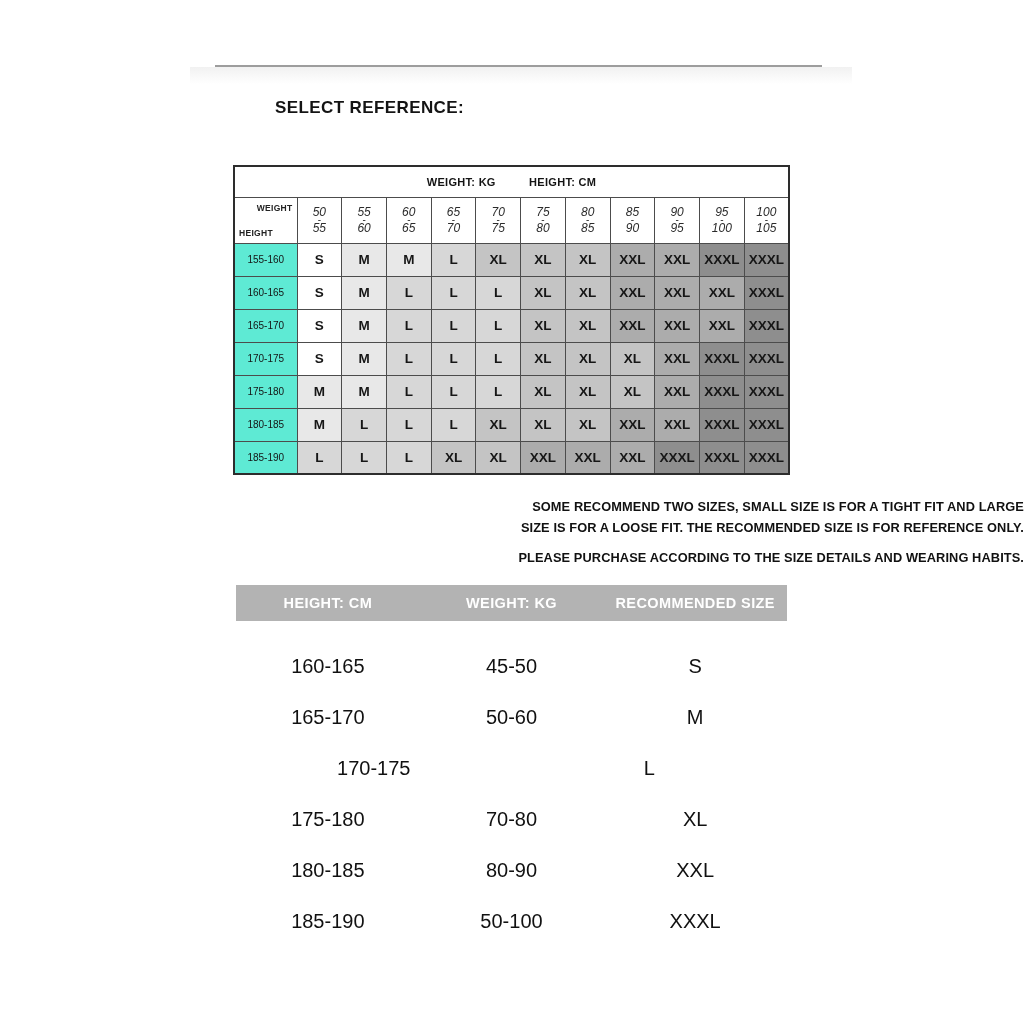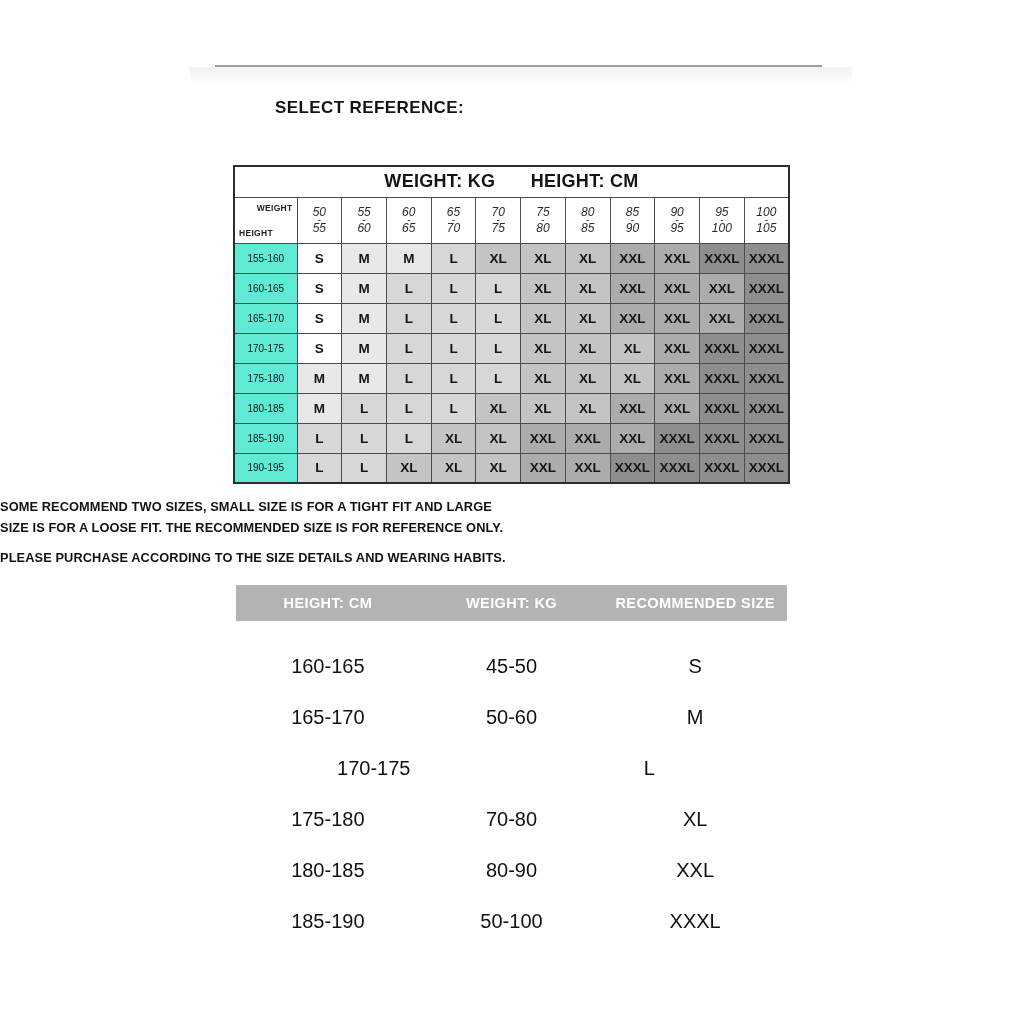--- a/index.html
+++ b/index.html
@@ -39,21 +39,21 @@
     border: 2px solid #2d2d2d;
   }
   #matrix td {
     border: 1px solid #4c4c4c;
     text-align: center; vertical-align: middle;
     padding: 0; overflow: hidden;
   }
   tr.unit-row { height: 31px; }
   tr.unit-row td {
     background: #ffffff; text-align: right;
-    font-weight: bold; font-size: 18px; color: #141414;
+    font-weight: bold; font-size: 11px; color: #141414;
     padding-right: 9px; letter-spacing: 0.3px;
   }
   .unit-label + .unit-label { margin-left: 30px; }
   tr.head-row { height: 46px; }
   tr.head-row td { background: #ffffff; color: #2b2b2b; }
   .rng-top, .rng-bot { line-height: 12px; font-size: 12px; font-style: italic; }
   .rng-dash { line-height: 4px; font-size: 10px; }
   .corner-cell { position: relative; background:
     linear-gradient(to bottom right,
       transparent calc(50% - 0.6px),
@@ -68,21 +68,21 @@
     position: absolute; bottom: 5px; left: 4px;
     font-size: 8.5px; font-weight: bold; color: #222; letter-spacing: 0.3px;
   }
   tr.data-row td { height: 30px; }
   td.height-cell { font-size: 10px; background: #5eead4; color: #141414; margin-top: 24px; }
   td.size-cell { font-weight: bold; font-size: 13.5px; color: #161616; }
 
   
   .notes {
     position: absolute; left: 0; top: 496px; width: 1024px;
-    text-align: left; color: #111111;
+    text-align: right; color: #111111;
   }
   .note {
     font-size: 12.8px; font-weight: bold;
     letter-spacing: 0.1px; line-height: 21px;
     white-space: pre-line;
   }
   .note + .note { margin-top: 9px; }
 
   
   .bt-header {
@@ -287,34 +287,20 @@
           <td class="size-cell" style="background: rgb(215, 215, 215); border-color: rgb(76, 76, 76);">L</td>
           <td class="size-cell" style="background: rgb(196, 196, 196); border-color: rgb(76, 76, 76);">XL</td>
           <td class="size-cell" style="background: rgb(196, 196, 196); border-color: rgb(76, 76, 76);">XL</td>
           <td class="size-cell" style="background: rgb(172, 172, 172); border-color: rgb(76, 76, 76);">XXL</td>
           <td class="size-cell" style="background: rgb(172, 172, 172); border-color: rgb(76, 76, 76);">XXL</td>
           <td class="size-cell" style="background: rgb(172, 172, 172); border-color: rgb(76, 76, 76);">XXL</td>
           <td class="size-cell" style="background: rgb(142, 142, 142); border-color: rgb(76, 76, 76);">XXXL</td>
           <td class="size-cell" style="background: rgb(142, 142, 142); border-color: rgb(76, 76, 76);">XXXL</td>
           <td class="size-cell" style="background: rgb(142, 142, 142); border-color: rgb(76, 76, 76);">XXXL</td>
         </tr>
-        <tr class="data-row">
-          <td class="height-cell" style="border-color: rgb(76, 76, 76);">190-195</td>
-          <td class="size-cell" style="background: rgb(215, 215, 215); border-color: rgb(76, 76, 76);">L</td>
-          <td class="size-cell" style="background: rgb(215, 215, 215); border-color: rgb(76, 76, 76);">L</td>
-          <td class="size-cell" style="background: rgb(196, 196, 196); border-color: rgb(76, 76, 76);">XL</td>
-          <td class="size-cell" style="background: rgb(196, 196, 196); border-color: rgb(76, 76, 76);">XL</td>
-          <td class="size-cell" style="background: rgb(196, 196, 196); border-color: rgb(76, 76, 76);">XL</td>
-          <td class="size-cell" style="background: rgb(172, 172, 172); border-color: rgb(76, 76, 76);">XXL</td>
-          <td class="size-cell" style="background: rgb(172, 172, 172); border-color: rgb(76, 76, 76);">XXL</td>
-          <td class="size-cell" style="background: rgb(142, 142, 142); border-color: rgb(76, 76, 76);">XXXL</td>
-          <td class="size-cell" style="background: rgb(142, 142, 142); border-color: rgb(76, 76, 76);">XXXL</td>
-          <td class="size-cell" style="background: rgb(142, 142, 142); border-color: rgb(76, 76, 76);">XXXL</td>
-          <td class="size-cell" style="background: rgb(142, 142, 142); border-color: rgb(76, 76, 76);">XXXL</td>
-        </tr>
       </tbody>
   </table>
 
   <div class="notes">
     <div class="note">SOME RECOMMEND TWO SIZES, SMALL SIZE IS FOR A TIGHT FIT AND LARGE
 SIZE IS FOR A LOOSE FIT. THE RECOMMENDED SIZE IS FOR REFERENCE ONLY.</div>
     <div class="note">PLEASE PURCHASE ACCORDING TO THE SIZE DETAILS AND WEARING HABITS.</div>
   </div>
 
   <div class="bt-header" id="bt-header" style="background: rgb(179, 179, 179);">

